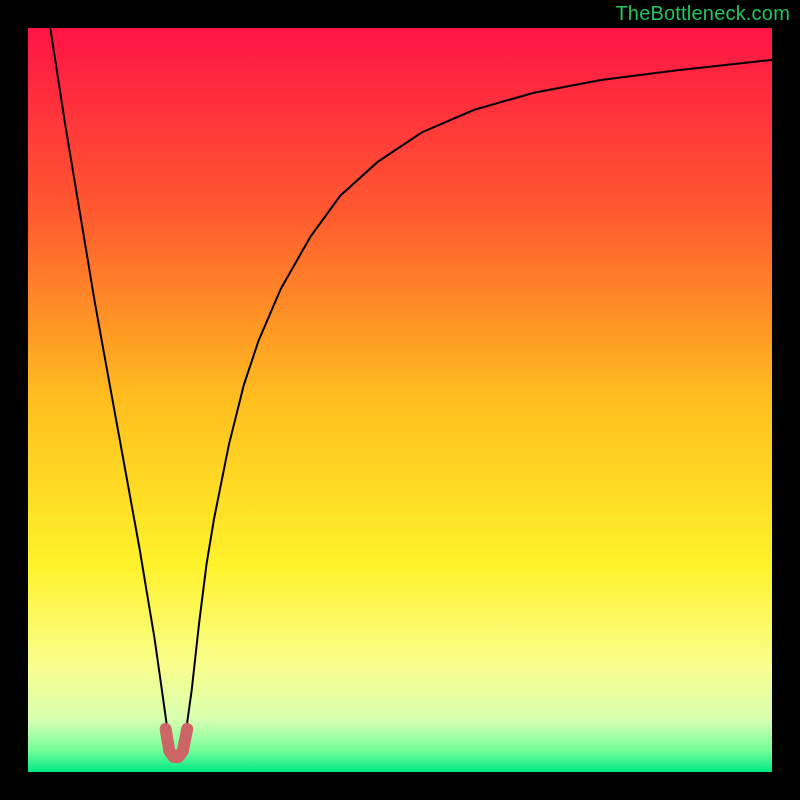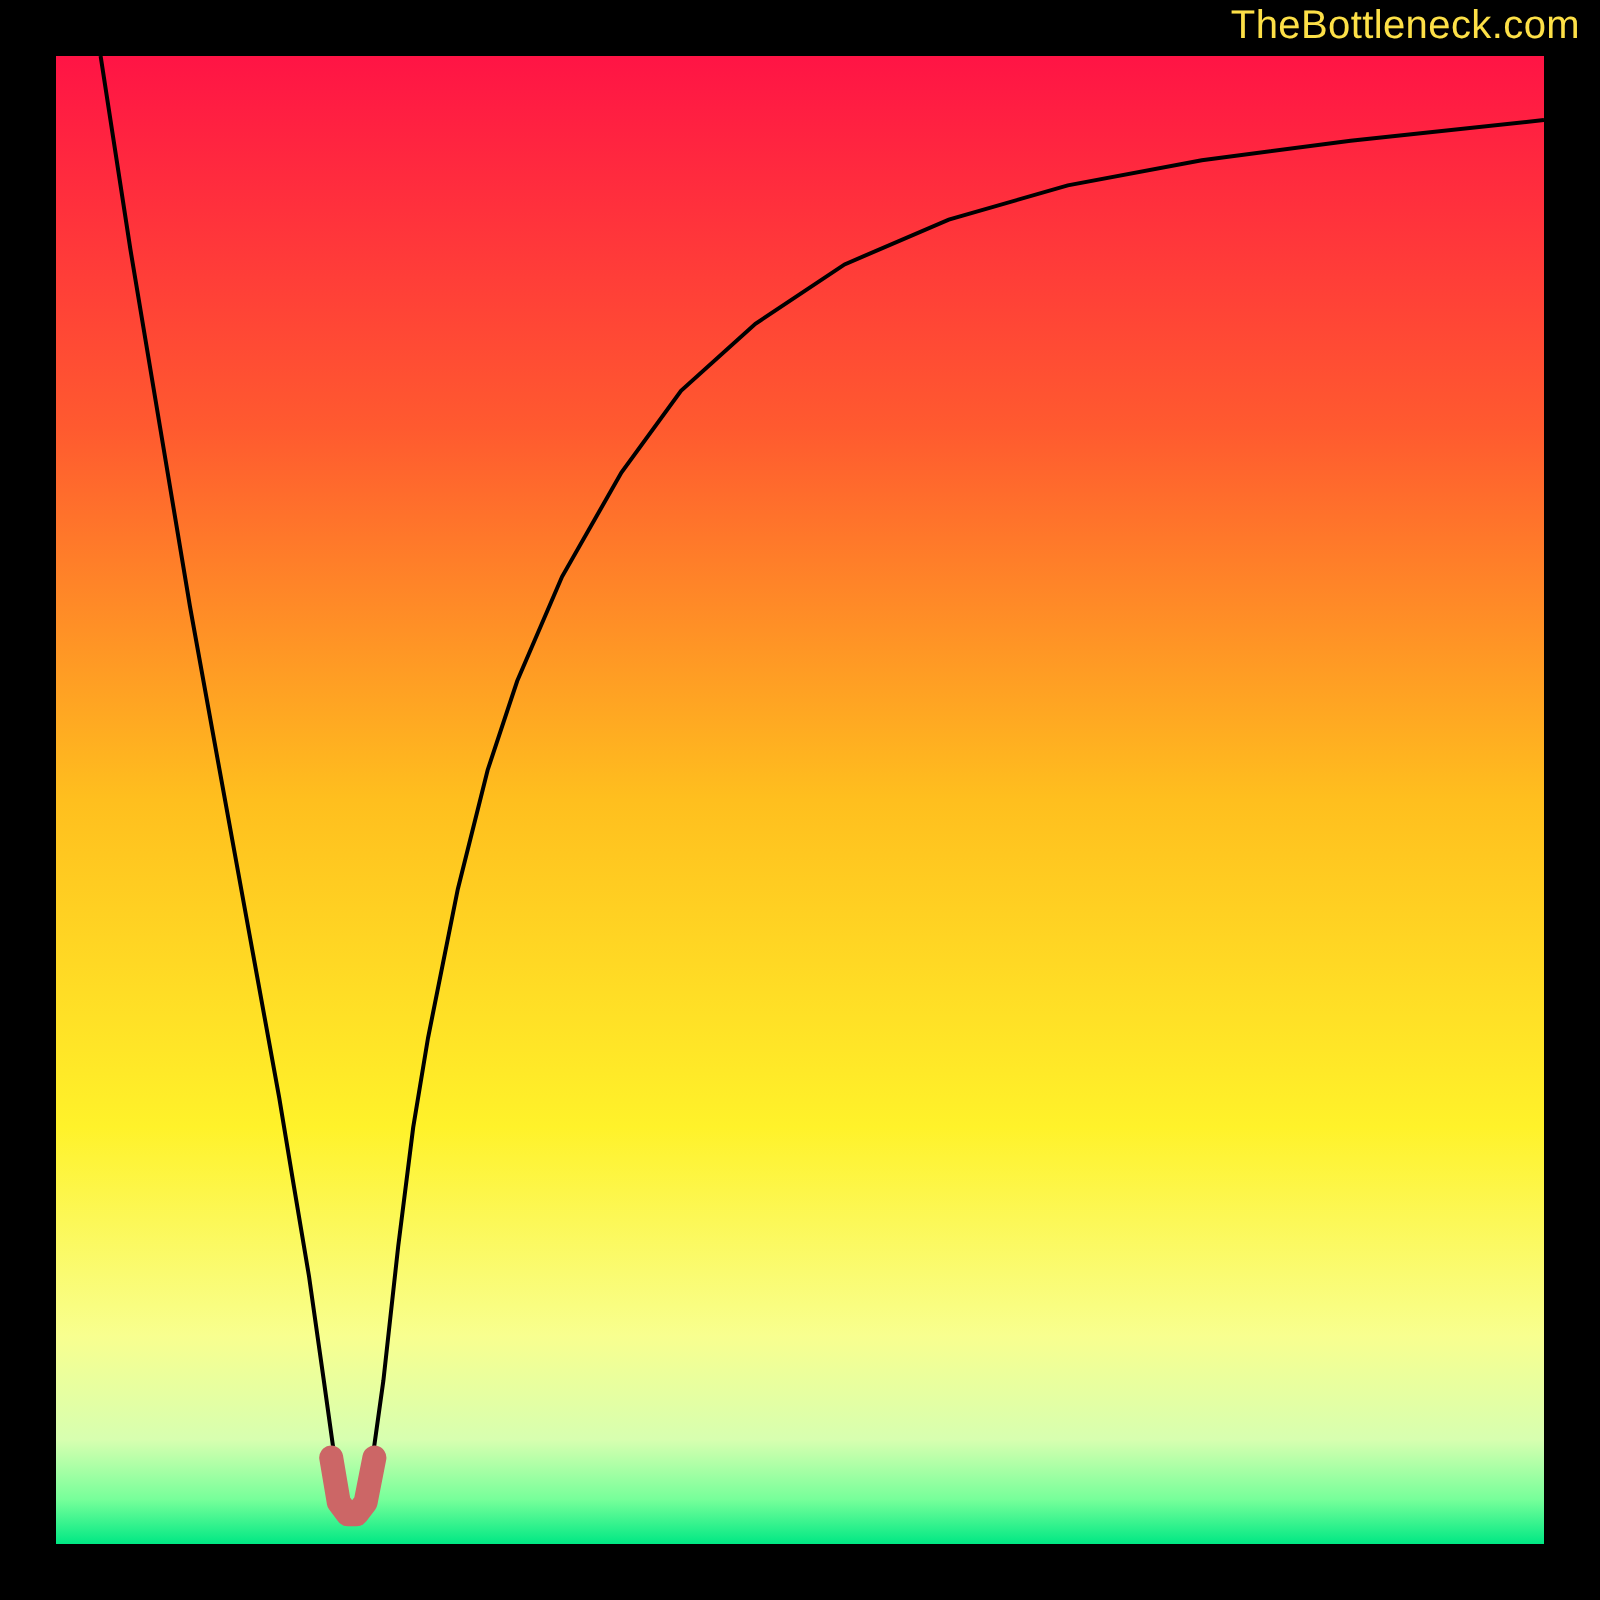--- a/index.html
+++ b/index.html
@@ -22,21 +22,21 @@
     left: 28px;
     top: 28px;
     width: 744px;
     height: 744px;
     overflow: hidden;
   }
   .watermark {
     position: absolute;
     top: 2px;
     right: 10px;
-    color: #fde047;
+    color: #22c55e;
     font-size: 20px;
     letter-spacing: 0.2px;
     user-select: none;
   }
 </style>
 </head>
 <body>
 
 <div class="frame">
   <div class="plot">

